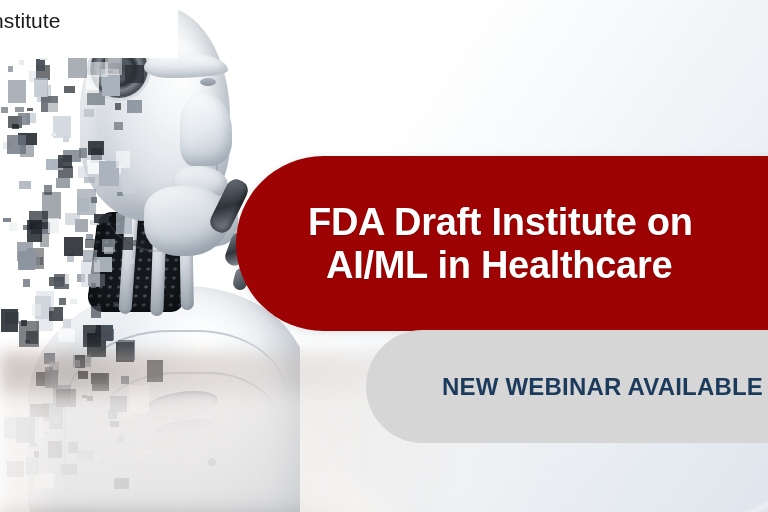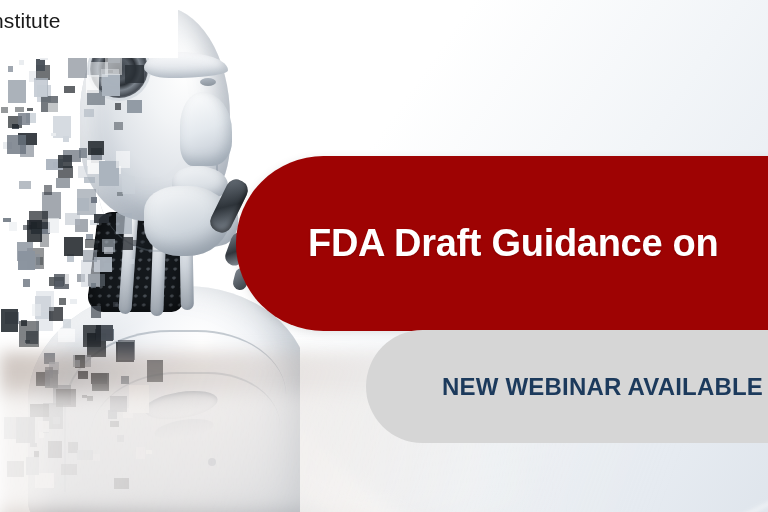--- a/index.html
+++ b/index.html
@@ -548,21 +548,22 @@
   <div class="bg-sheen"></div>
   <div class="bg-sheen2"></div>
 
   <div class="logo-card">
     <div class="logo-title">ohner Institute</div>
     <div class="logo-sub">w Zealand</div>
   </div>
 
   <div class="banner-red">
     <div class="banner-red-text">
-      <span class="l1">FDA Draft Guidance on</span>
+      <span class="l1">FDA Draft Institute on</span>
+      <span class="l2">AI/ML in Healthcare</span>
     </div>
   </div>
 
   <div class="banner-gray">
     <div class="banner-gray-text">NEW WEBINAR AVAILABLE</div>
   </div>
 
 </div>
 
 </body></html>

